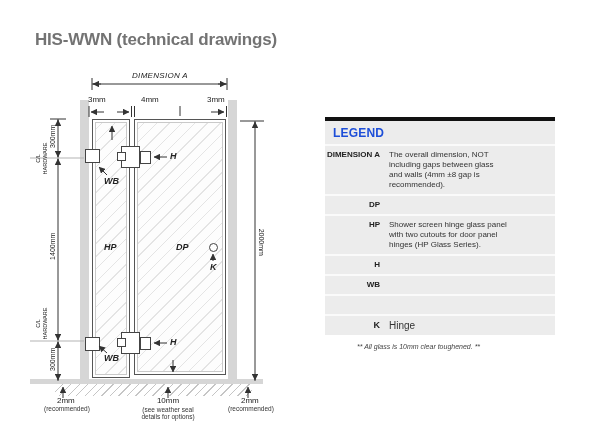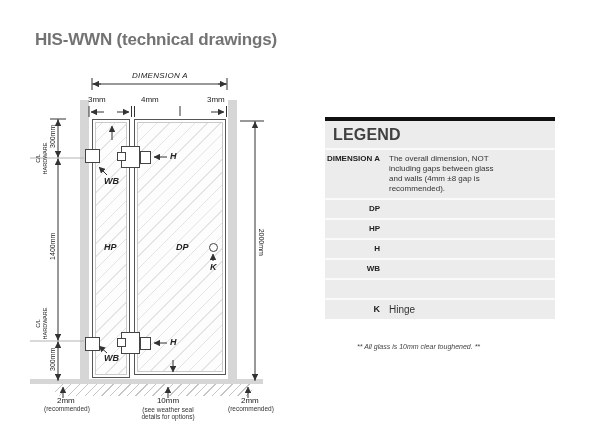--- a/index.html
+++ b/index.html
@@ -39,21 +39,21 @@
   .tag{font-size:9px;font-weight:bold;font-style:italic;}
   .vlabel{position:absolute;z-index:7;width:40px;text-align:center;font-size:7px;white-space:pre-line;line-height:6.5px;}
   .rotccw{transform:rotate(-90deg);}
   .rotcw{transform:rotate(90deg);}
   .clhw{font-size:5.5px;width:50px;}
   #dim-a-label{left:110px;top:71px;width:100px;text-align:center;font-size:8px;font-style:italic;letter-spacing:0.3px;}
   .gapnote{font-size:6.5px;color:#333;white-space:pre-line;}
   
   #legend{left:325px;top:117px;width:230px;background:#ececec;z-index:2;}
   #legend-bar{height:4px;background:#111;}
-  #legend-header{font-size:16px;font-weight:bold;padding:5px 8px 4px;color:#404040;letter-spacing:0.2px;}
+  #legend-header{font-size:12px;font-weight:bold;padding:5px 8px 4px;color:#1d4ed8;letter-spacing:0.2px;}
   .legend-row{display:flex;border-top:2px solid #fafafa;padding:4px 0;}
   .legend-term{flex:none;width:55px;padding-right:9px;text-align:right;font-weight:bold;font-size:8px;line-height:10px;color:#222;}
   .legend-desc{flex:1;font-size:8px;line-height:10px;white-space:pre;color:#333;}
   .legend-row.empty{min-height:10px;}
   .legend-row.krow .legend-desc{font-size:10px;line-height:11px;}
   .legend-row.krow .legend-term{font-size:9px;line-height:11px;}
   #legend-footnote{left:357px;top:343px;font-size:7px;font-style:italic;color:#444;}
 </style>
 </head>
 <body>
@@ -173,20 +173,23 @@
       <div class="legend-desc">The overall dimension, NOT
 including gaps between glass
 and walls (4mm ±8 gap is
 recommended).</div>
     </div>
     <div class="legend-row">
       <div class="legend-term">DP</div>
     </div>
     <div class="legend-row">
       <div class="legend-term">HP</div>
+      <div class="legend-desc">Shower screen hinge glass panel
+with two cutouts for door panel
+hinges (HP Glass Series).</div>
     </div>
     <div class="legend-row">
       <div class="legend-term">H</div>
     </div>
     <div class="legend-row">
       <div class="legend-term">WB</div>
     </div>
     <div class="legend-row empty">
       <div class="legend-term"></div>
       <div class="legend-desc"></div>

